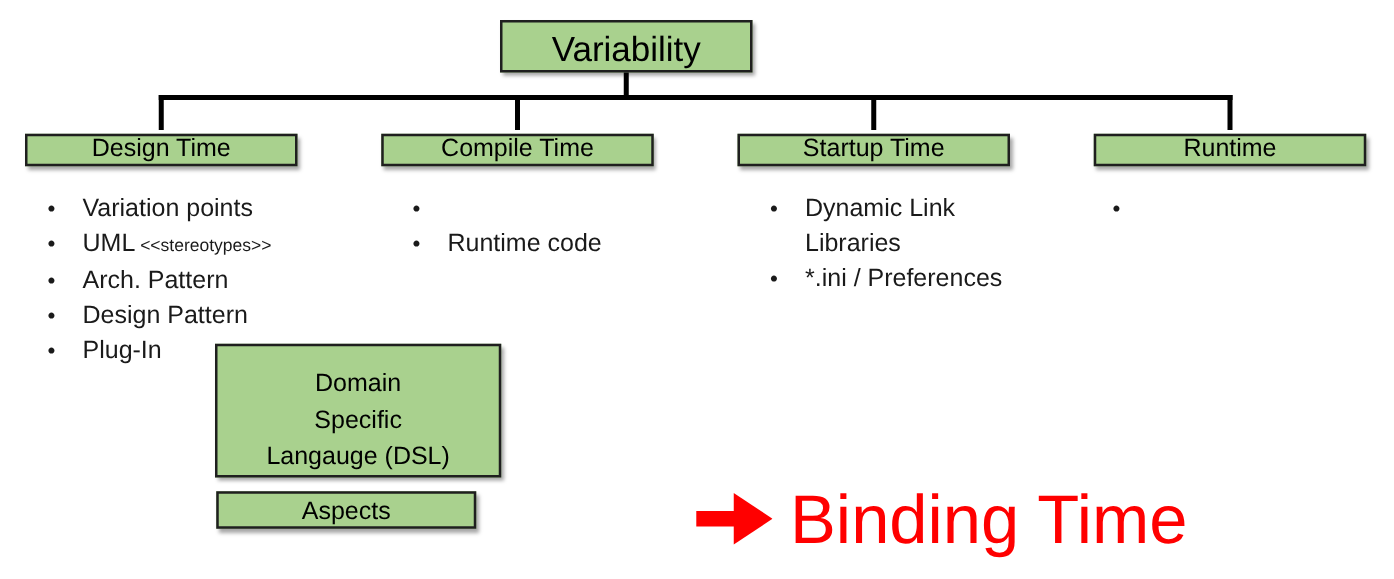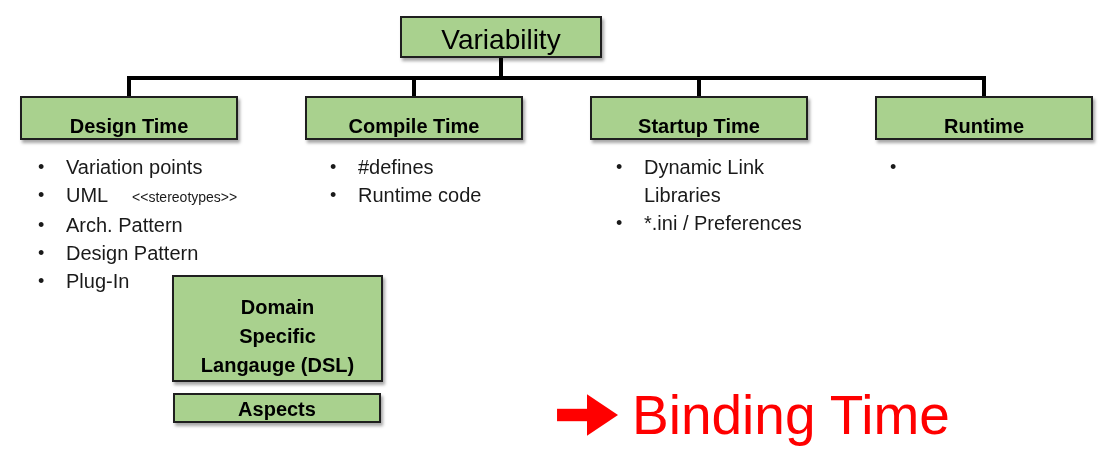--- a/index.html
+++ b/index.html
@@ -18,47 +18,47 @@
   
   .gbox{
     position:absolute;
     background:var(--fill);
     border:2px solid var(--border);
     box-shadow:2px 3px 3px rgba(0,0,0,0.35);
     display:flex;align-items:flex-end;justify-content:center;
     text-align:center;color:#000;
   }
   .root-box{left:400px;top:16px;width:202px;height:42px;font-size:28px;font-weight:400;}
-  .hdr{top:96px;width:218px;height:44px;font-size:20px;font-weight:700;}
+  .hdr{top:107px;width:218px;height:26px;font-size:20px;font-weight:400;}
   .hdr0{left:20px;}
   .hdr1{left:305px;}
   .hdr2{left:590px;}
   .hdr3{left:875px;}
-  .dsl-box{left:172px;top:275px;width:211px;height:107px;font-size:20px;font-weight:700;line-height:29px;}
-  .aspects-box{left:173px;top:393px;width:208px;height:30px;font-size:20px;font-weight:700;}
+  .dsl-box{left:172px;top:275px;width:229px;height:107px;font-size:20px;font-weight:400;line-height:29px;}
+  .aspects-box{left:173px;top:393px;width:208px;height:30px;font-size:20px;font-weight:400;}
   .pre{white-space:pre-line;}
   
   .conn{position:absolute;background:var(--connector);}
   .conn-root{left:499px;top:58px;width:4px;height:19px;}
   .conn-h{left:127px;top:76px;width:859px;height:4px;}
   .conn-d{top:76px;width:4px;height:28px;}
   .conn-d0{left:127px;}
   .conn-d1{left:412px;}
   .conn-d2{left:697px;}
   .conn-d3{left:982px;}
   
   .blist{position:absolute;top:153px;font-size:20px;line-height:28px;}
   .blist0{left:38px;width:240px;}
   .blist1{left:330px;width:240px;}
   .blist2{left:616px;width:240px;}
   .blist3{left:890px;width:220px;}
   .bullet-item{display:flex;align-items:flex-start;}
   .bullet{flex:0 0 28px;font-size:18px;line-height:28px;}
   .item-text{white-space:pre-line;}
-  .item-small{font-size:14px;margin-left:20px;}
+  .item-small{font-size:14px;}
   
   .annotation{
     position:absolute;left:556px;top:385px;height:60px;
     display:flex;align-items:center;gap:14px;color:var(--red);
   }
   .annotation .arrow{width:62px;height:42px;flex:0 0 auto;}
   .annotation .ann-label{font-size:55px;line-height:1;white-space:nowrap;}
 </style>
 </head>
 <body>
@@ -107,21 +107,20 @@
         <span class="item-text">Design Pattern</span>
       </div>
       <div class="bullet-item">
         <span class="bullet">•</span>
         <span class="item-text">Plug-In</span>
       </div>
     </div>
   <div class="blist blist1">
       <div class="bullet-item">
         <span class="bullet">•</span>
-        <span class="item-text">#defines</span>
       </div>
       <div class="bullet-item">
         <span class="bullet">•</span>
         <span class="item-text">Runtime code</span>
       </div>
     </div>
   <div class="blist blist2">
       <div class="bullet-item">
         <span class="bullet">•</span>
         <span class="item-text">Dynamic Link

